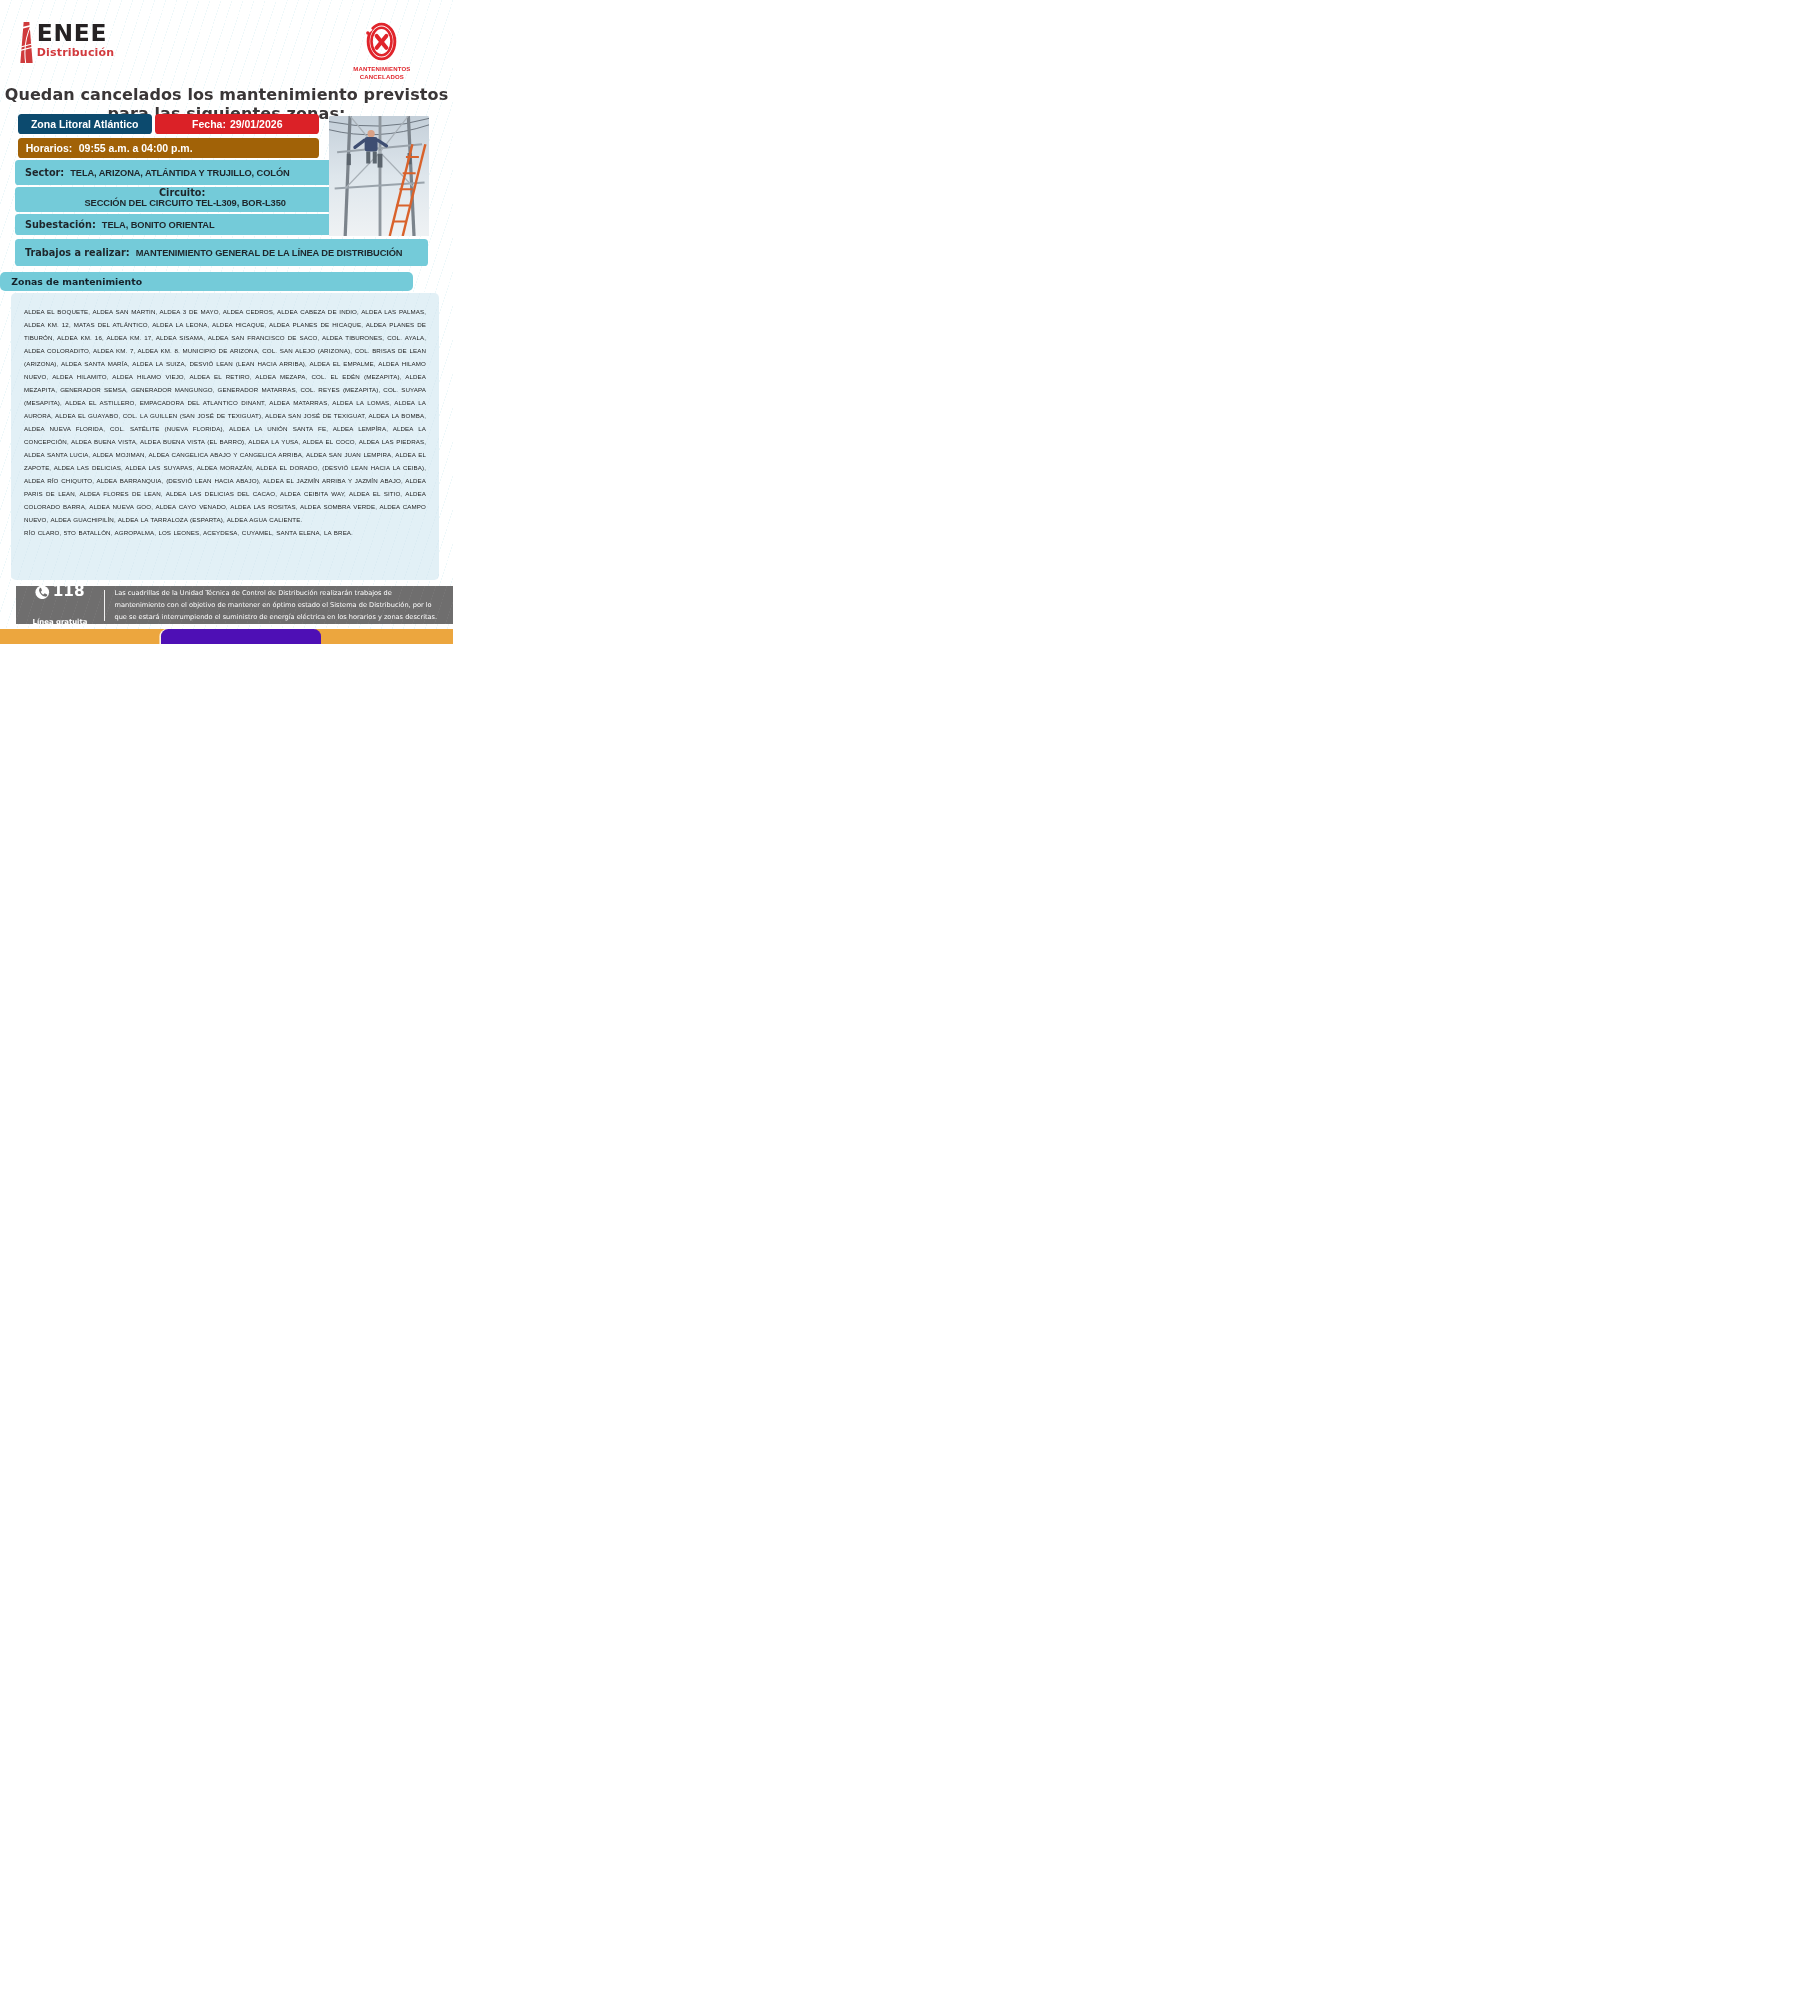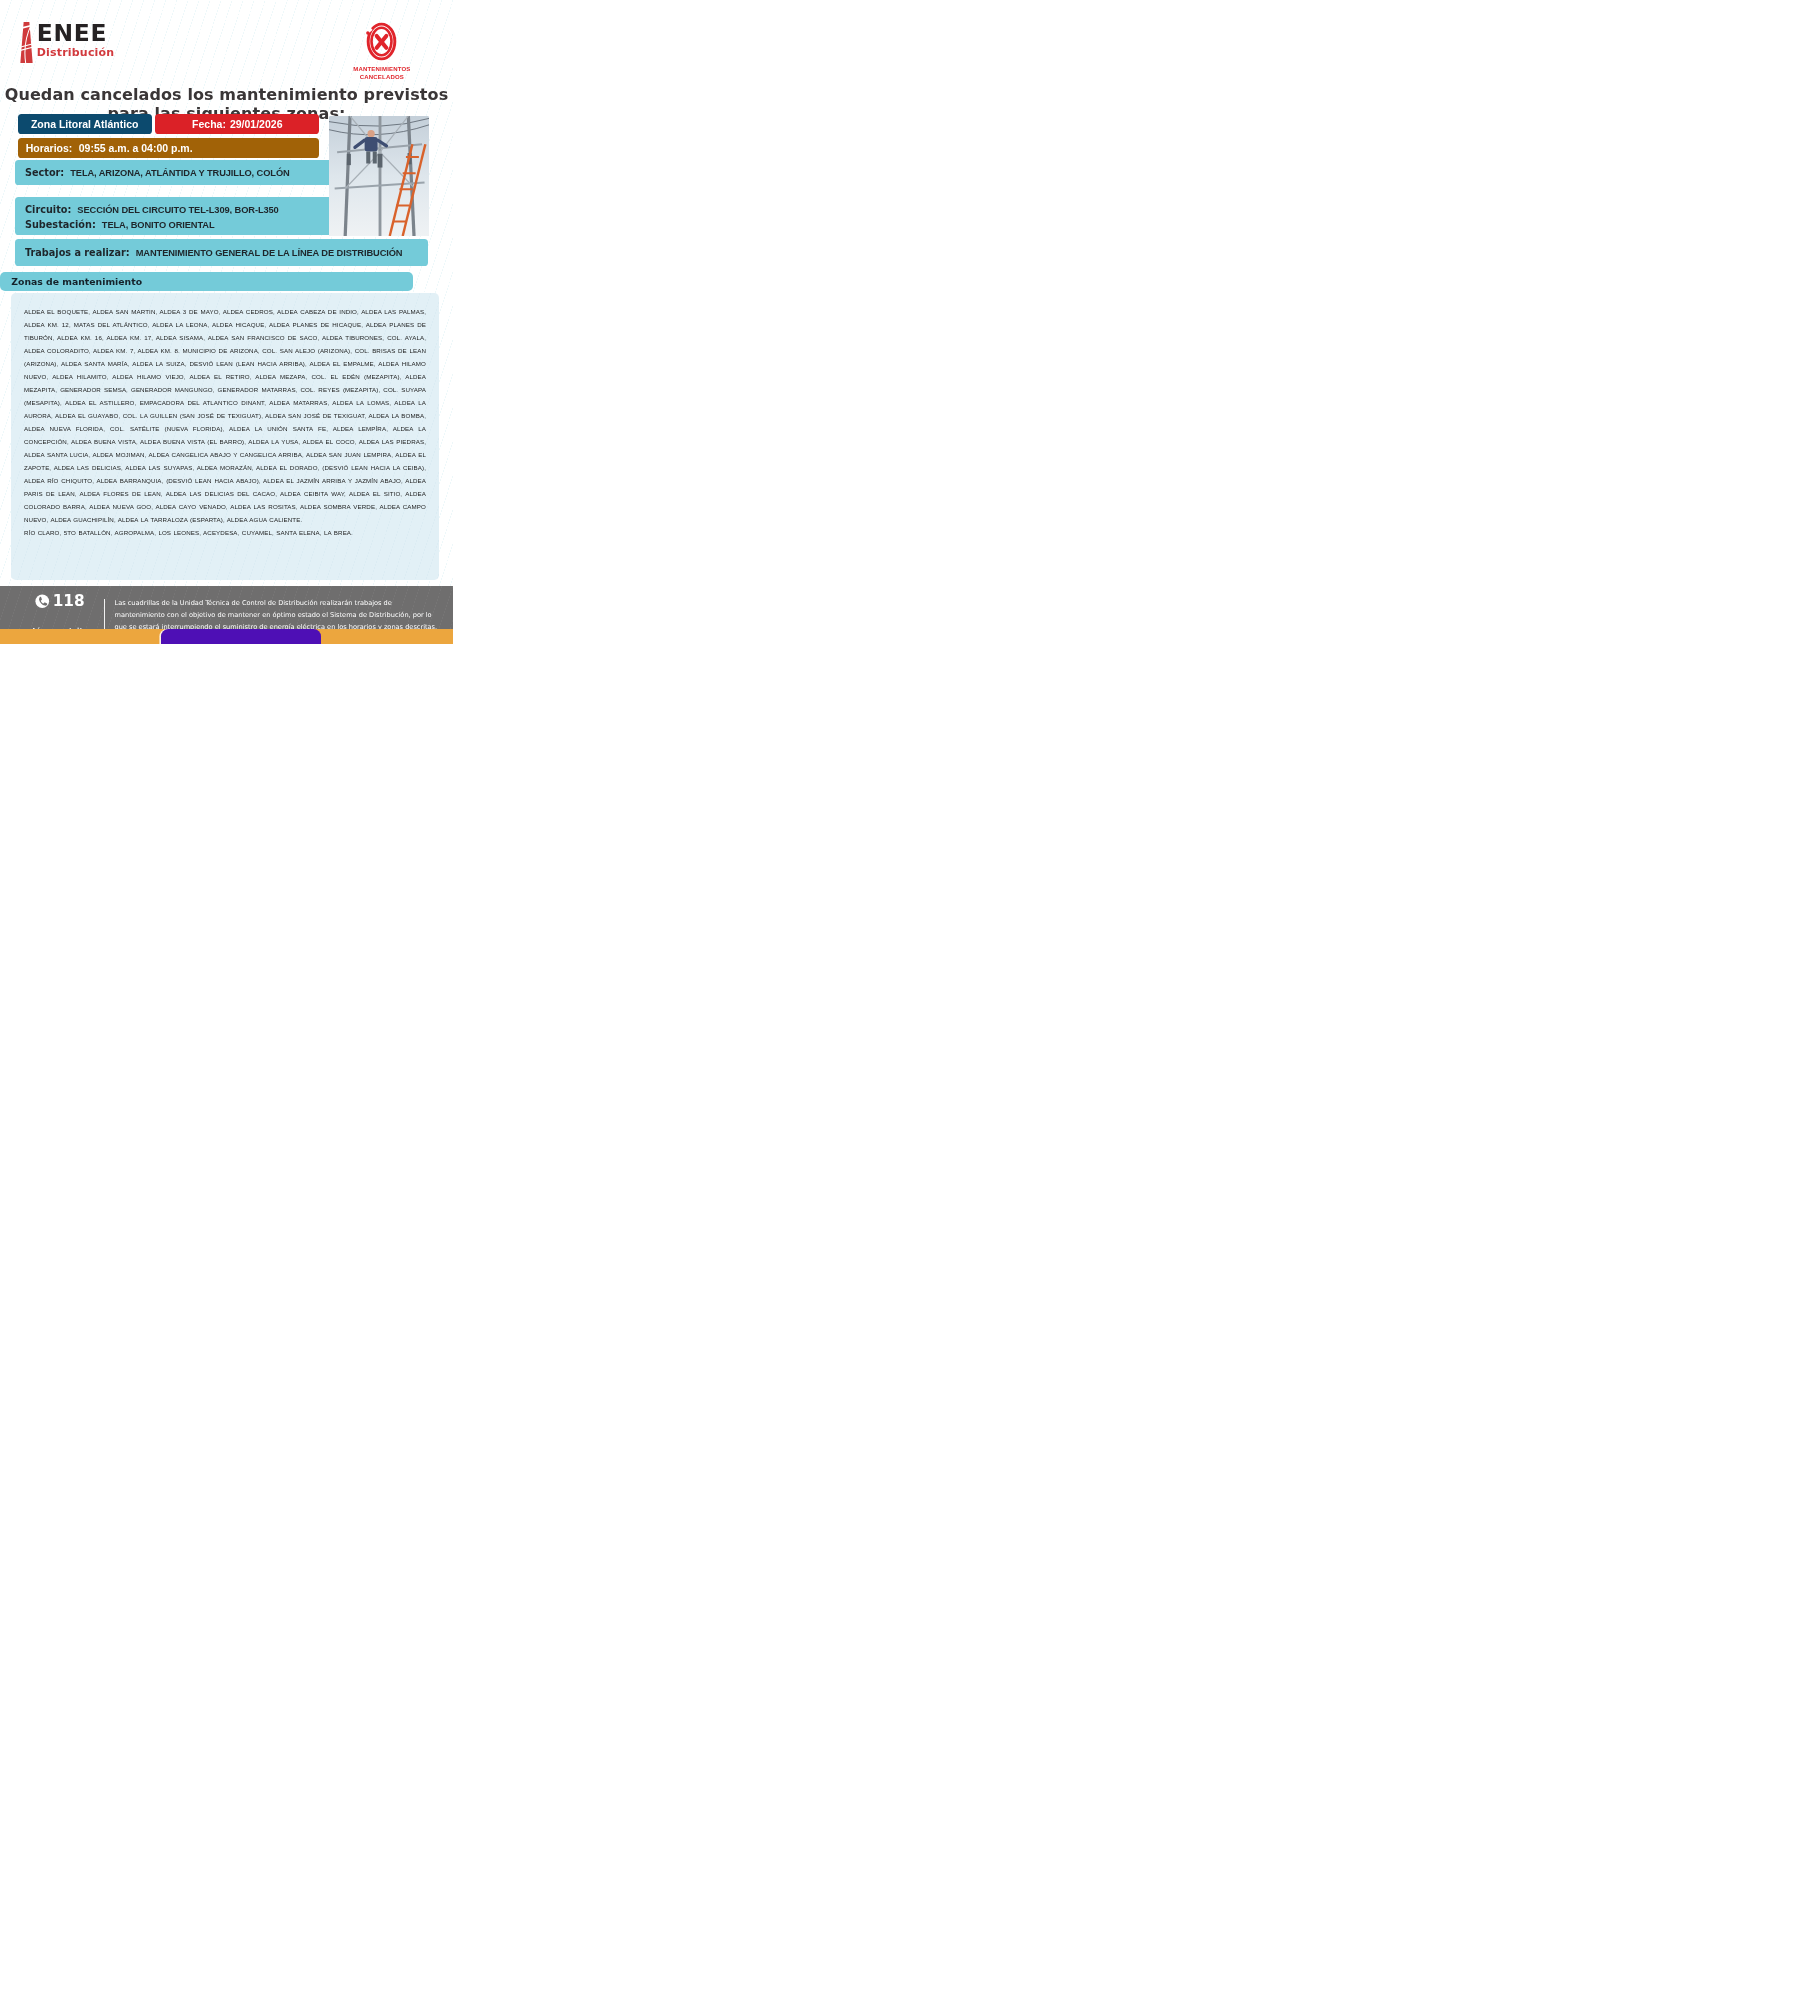--- a/index.html
+++ b/index.html
@@ -34,40 +34,40 @@
   .bar-horarios{left:17.7px;top:138px;width:301px;height:20px;background:#a16207;border-radius:3.6px;
         display:flex;align-items:center;padding-left:8px;box-sizing:border-box;color:#fff;
         font:700 10.5px "Liberation Sans",sans-serif;}
   .bar-horarios .lbl{margin-right:6.4px;}
 
   .tbar{left:15.3px;width:324px;background:#74CBD9;border-radius:3.6px;display:flex;align-items:center;
         padding-left:9.7px;box-sizing:border-box;color:#1E262B;}
   .tbar .tlabel{font:800 9.7px "DejaVu Sans",sans-serif;}
   .tbar .tvalue{font:700 9.3px "Liberation Sans",sans-serif;letter-spacing:-0.1px;margin-left:6px;white-space:nowrap;}
   .bar-sector{top:160px;height:25px;}
-  .bar-circuito{top:197px;height:25px;}
+  .bar-circuito{top:187px;height:25px;flex-direction:column;}
   .bar-subestacion{top:214px;height:21.4px;}
   .bar-trabajos{top:239px;height:27px;width:413px;}
   .bar-zonas{top:272px;height:19px;width:413px;font:800 9.3px "DejaVu Sans",sans-serif;color:#15222A;
         background:#74CBD9;border-radius:5px;display:flex;align-items:center;padding-left:11.3px;box-sizing:border-box;}
 
   
   .photo{left:329px;top:116px;width:100px;height:120px;border-radius:1.6px;overflow:hidden;background:#D7Dee5;}
   .photo svg{width:100%;height:100%;display:block;}
 
   
   .panel{left:11px;top:293px;width:428px;height:287px;background:#E2F0F6;border-radius:4.8px;
         padding:12px 13px;box-sizing:border-box;
         background-image:repeating-linear-gradient(108deg,rgba(130,180,205,.07) 0 0.6px,transparent 0.6px 10.5px);}
   .panel p{margin:0;font:500 6.2px/13px "Liberation Sans",sans-serif;color:#1D1D1D;
         text-align:justify;letter-spacing:0.1px;word-spacing:0.6px;}
 
   
-  .footerband{left:0;top:586px;width:453px;height:57px;background:#6F6E6E;display:flex;align-items:center;
-        background-image:repeating-linear-gradient(108deg,rgba(255,255,255,.05) 0 0.6px,transparent 0.6px 10.5px);padding-left:16px;}
+  .footerband{left:16px;top:586px;width:453px;height:38px;background:#6F6E6E;display:flex;align-items:center;
+        background-image:repeating-linear-gradient(108deg,rgba(255,255,255,.05) 0 0.6px,transparent 0.6px 10.5px);}
   .phone{width:88px;display:flex;flex-direction:column;align-items:center;color:#fff;}
   .phone-top{display:flex;align-items:center;gap:2.8px;}
   .phone-top svg{width:14.5px;height:14.5px;}
   .phone-number{font:800 15.3px/1 "DejaVu Sans",sans-serif;}
   .phone-label{font:700 6.9px "DejaVu Sans",sans-serif;margin-top:18px;}
   .vline{width:0.8px;height:31px;background:rgba(255,255,255,.9);}
   .note{flex:1;padding:0 26px 0 9.7px;color:#fff;font:500 6.6px/12px "DejaVu Sans",sans-serif;}
 
   .bottomband{left:0;top:629px;width:453px;height:15.3px;background:#ECA63E;}
   .purple-seg{position:absolute;left:161px;top:0;width:160px;height:15.3px;background:#4E0FB5;

